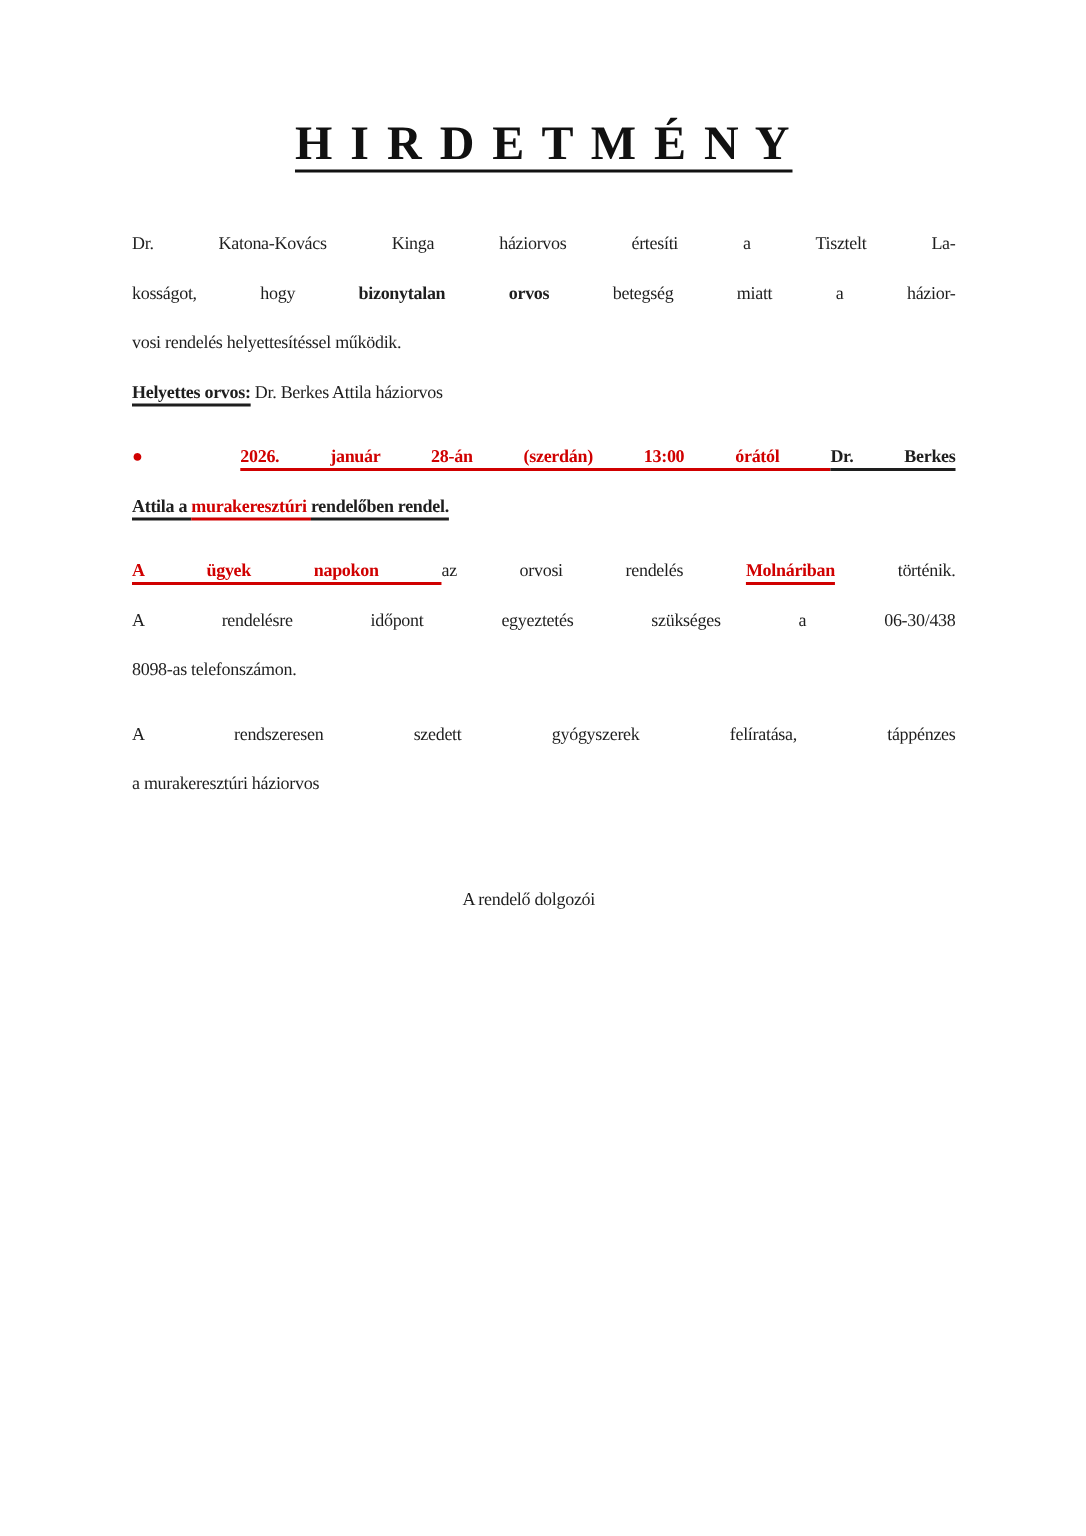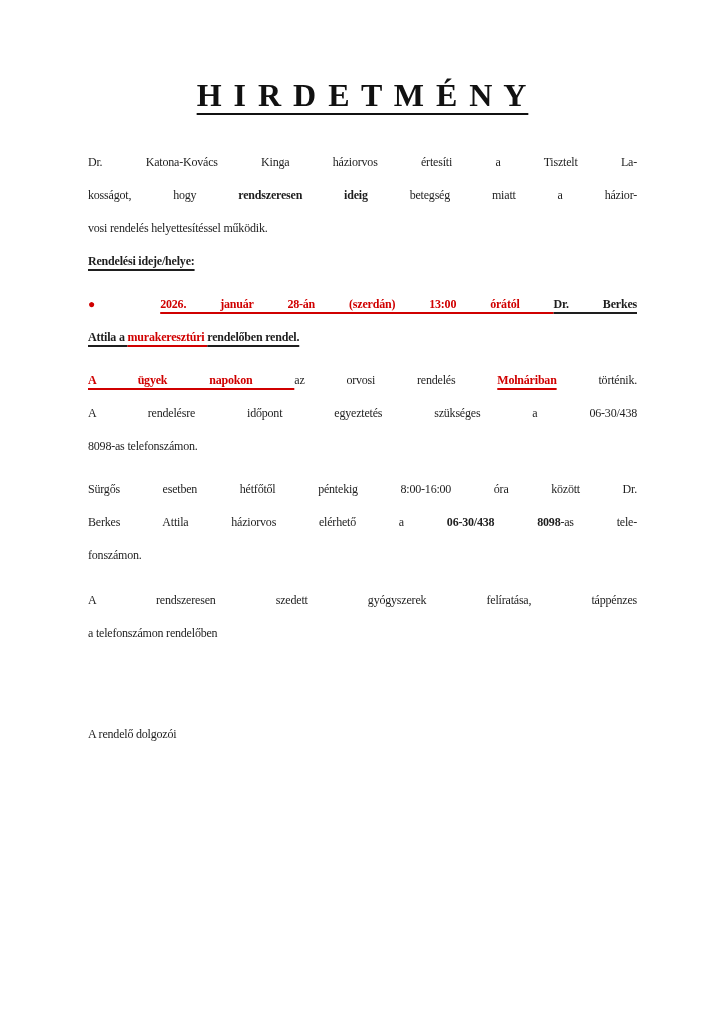--- a/index.html
+++ b/index.html
@@ -41,56 +41,51 @@
     text-align-last: justify;
   }
   .bold { font-weight: bold; }
   .red { color: #d00000; }
   .ul {
     text-decoration: underline;
     text-decoration-thickness: 1.6px;
     text-underline-offset: 4px;
   }
   .signature {
-    margin-top: 68px;
-    text-align: left;
+    margin-top: 44px;
+    text-align: center;
     padding-right: 20px;
   }
 </style>
 </head>
 <body>
 
 <div class="page">
 
   <h1 class="title"><span class="title-text">H I R D E T M É N Y</span></h1>
 
   <div class="para">
     <div class="line just"><span>Dr. Katona-Kovács Kinga háziorvos értesíti a Tisztelt La-</span></div>
-    <div class="line just"><span>kosságot, hogy </span><span class="bold">rendszeresen ideig</span><span> betegség miatt a házior-</span></div>
+    <div class="line just"><span>kosságot, hogy </span><span class="bold">bizonytalan orvos</span><span> betegség miatt a házior-</span></div>
     <div class="line"><span>vosi rendelés helyettesítéssel működik.</span></div>
-    <div class="line"><span class="bold ul">Rendelési ideje/helye:</span></div>
+    <div class="line"><span class="bold ul">Helyettes orvos:</span><span> Dr. Berkes Attila háziorvos</span></div>
   </div>
 
   <div class="para">
     <div class="line just"><span class="bold red">● </span><span class="bold red ul">2026. január 28-án (szerdán) 13:00 órától </span><span class="bold ul">Dr. Berkes</span></div>
     <div class="line"><span class="bold ul">Attila a </span><span class="bold red ul">murakeresztúri </span><span class="bold ul">rendelőben rendel.</span></div>
   </div>
 
   <div class="para">
     <div class="line just"><span class="bold red ul">A ügyek napokon </span><span>az orvosi rendelés </span><span class="bold red ul">Molnáriban</span><span> történik.</span></div>
     <div class="line just"><span>A rendelésre időpont egyeztetés szükséges a 06-30/438</span></div>
     <div class="line"><span>8098-as telefonszámon.</span></div>
   </div>
 
-  <div class="para gap-lg">
-    <div class="line just"><span>Sürgős esetben hétfőtől péntekig 8:00-16:00 óra között Dr.</span></div>
-    <div class="line just"><span>Berkes Attila háziorvos elérhető a </span><span class="bold">06-30/438 8098</span><span>-as tele-</span></div>
-    <div class="line"><span>fonszámon.</span></div>
-  </div>
 
   <div class="para">
     <div class="line just"><span>A rendszeresen szedett gyógyszerek felíratása, táppénzes</span></div>
-    <div class="line"><span>a telefonszámon rendelőben</span></div>
+    <div class="line"><span>a murakeresztúri háziorvos</span></div>
   </div>
 
   <div class="line signature"><span>A rendelő dolgozói</span></div>
 
 </div>
 
 </body></html>

